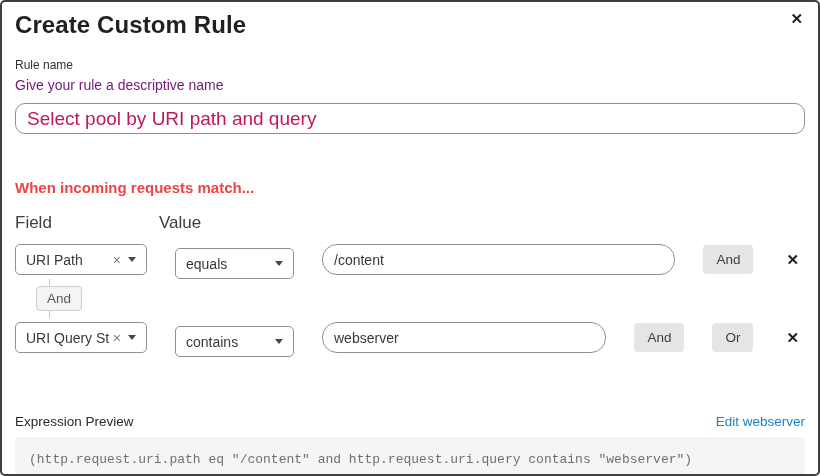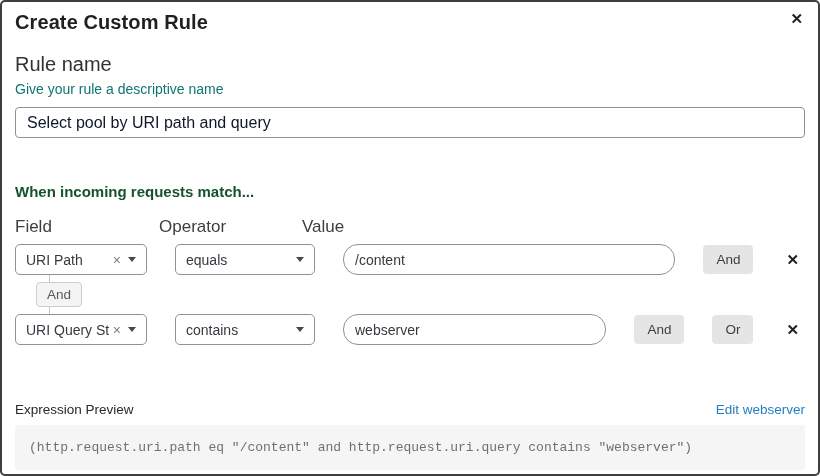--- a/index.html
+++ b/index.html
@@ -12,70 +12,70 @@
     height: 476px;
     background: #fff;
     border: 2px solid #3f3f3f;
     border-radius: 5px;
     padding: 0 13px;
     overflow: hidden;
   }
 
   .modal-title {
     margin-top: 9px;
-    font-size: 20px;
+    font-size: 24px;
     font-weight: 700;
     color: #1f2023;
     letter-spacing: .1px;
   }
 
   .close-x {
     position: absolute;
     top: 7px;
     right: 13px;
     font-size: 15px;
     font-weight: 700;
     color: #222;
     cursor: pointer;
     line-height: 1;
     padding: 2px;
   }
 
   .field-label {
     margin-top: 19px;
-    font-size: 20px;
+    font-size: 12px;
     color: #2e3338;
   }
 
   .helper-text {
     margin-top: 5px;
     font-size: 14px;
-    color: #0f766e;
+    color: #701a75;
   }
 
   .text-input {
     display: block;
     width: 100%;
     height: 31px;
     margin-top: 10px;
     border: 1px solid #8f9195;
-    border-radius: 4px;
+    border-radius: 10px;
     padding: 0 11px;
     font-family: "Liberation Sans", sans-serif;
-    font-size: 16px;
-    color: #0f172a;
+    font-size: 19px;
+    color: #be185d;
     background: #fff;
     outline: none;
   }
 
   .section-heading {
     margin-top: 45px;
     font-size: 15px;
     font-weight: 700;
-    color: #14532d;
+    color: #ef4444;
   }
 
   .col-labels {
     display: flex;
     margin-top: 17px;
     font-size: 17px;
     color: #3b3e42;
   }
   .col-labels .c1 { width: 132px; margin-right: 12px; }
   .col-labels .c2 { width: 131px; margin-right: 12px; }
@@ -96,21 +96,21 @@
     background: #fff;
     display: flex;
     align-items: center;
     padding: 0 10px;
     font-size: 14px;
     color: #36393f;
     cursor: pointer;
     flex: none;
   }
   .select-box.field-select { width: 132px; }
-  .select-box.op-select { width: 140px; }
+  .select-box.op-select { width: 119px; margin-top: 8px; }
   .select-box .sel-text { flex: 1; white-space: nowrap; overflow: hidden; }
   .select-box .clear-x {
     color: #7d8084;
     font-size: 14px;
     margin: 0 7px 0 4px;
     line-height: 1;
     cursor: pointer;
   }
   .caret {
     width: 0; height: 0;
@@ -212,21 +212,20 @@
   <span class="close-x">✕</span>
 
   <div class="field-label">Rule name</div>
   <div class="helper-text">Give your rule a descriptive name</div>
   <input class="text-input" type="text" value="Select pool by URI path and query" style="">
 
   <div class="section-heading">When incoming requests match...</div>
 
   <div class="col-labels">
     <div class="c1">Field</div>
-    <div class="c2">Operator</div>
     <div class="c3">Value</div>
   </div>
 
   <div class="cond-row">
     <div class="select-box field-select">
       <span class="sel-text">URI Path</span>
       <span class="clear-x">×</span>
       <span class="caret"></span>
     </div>
     <div class="select-box op-select">

